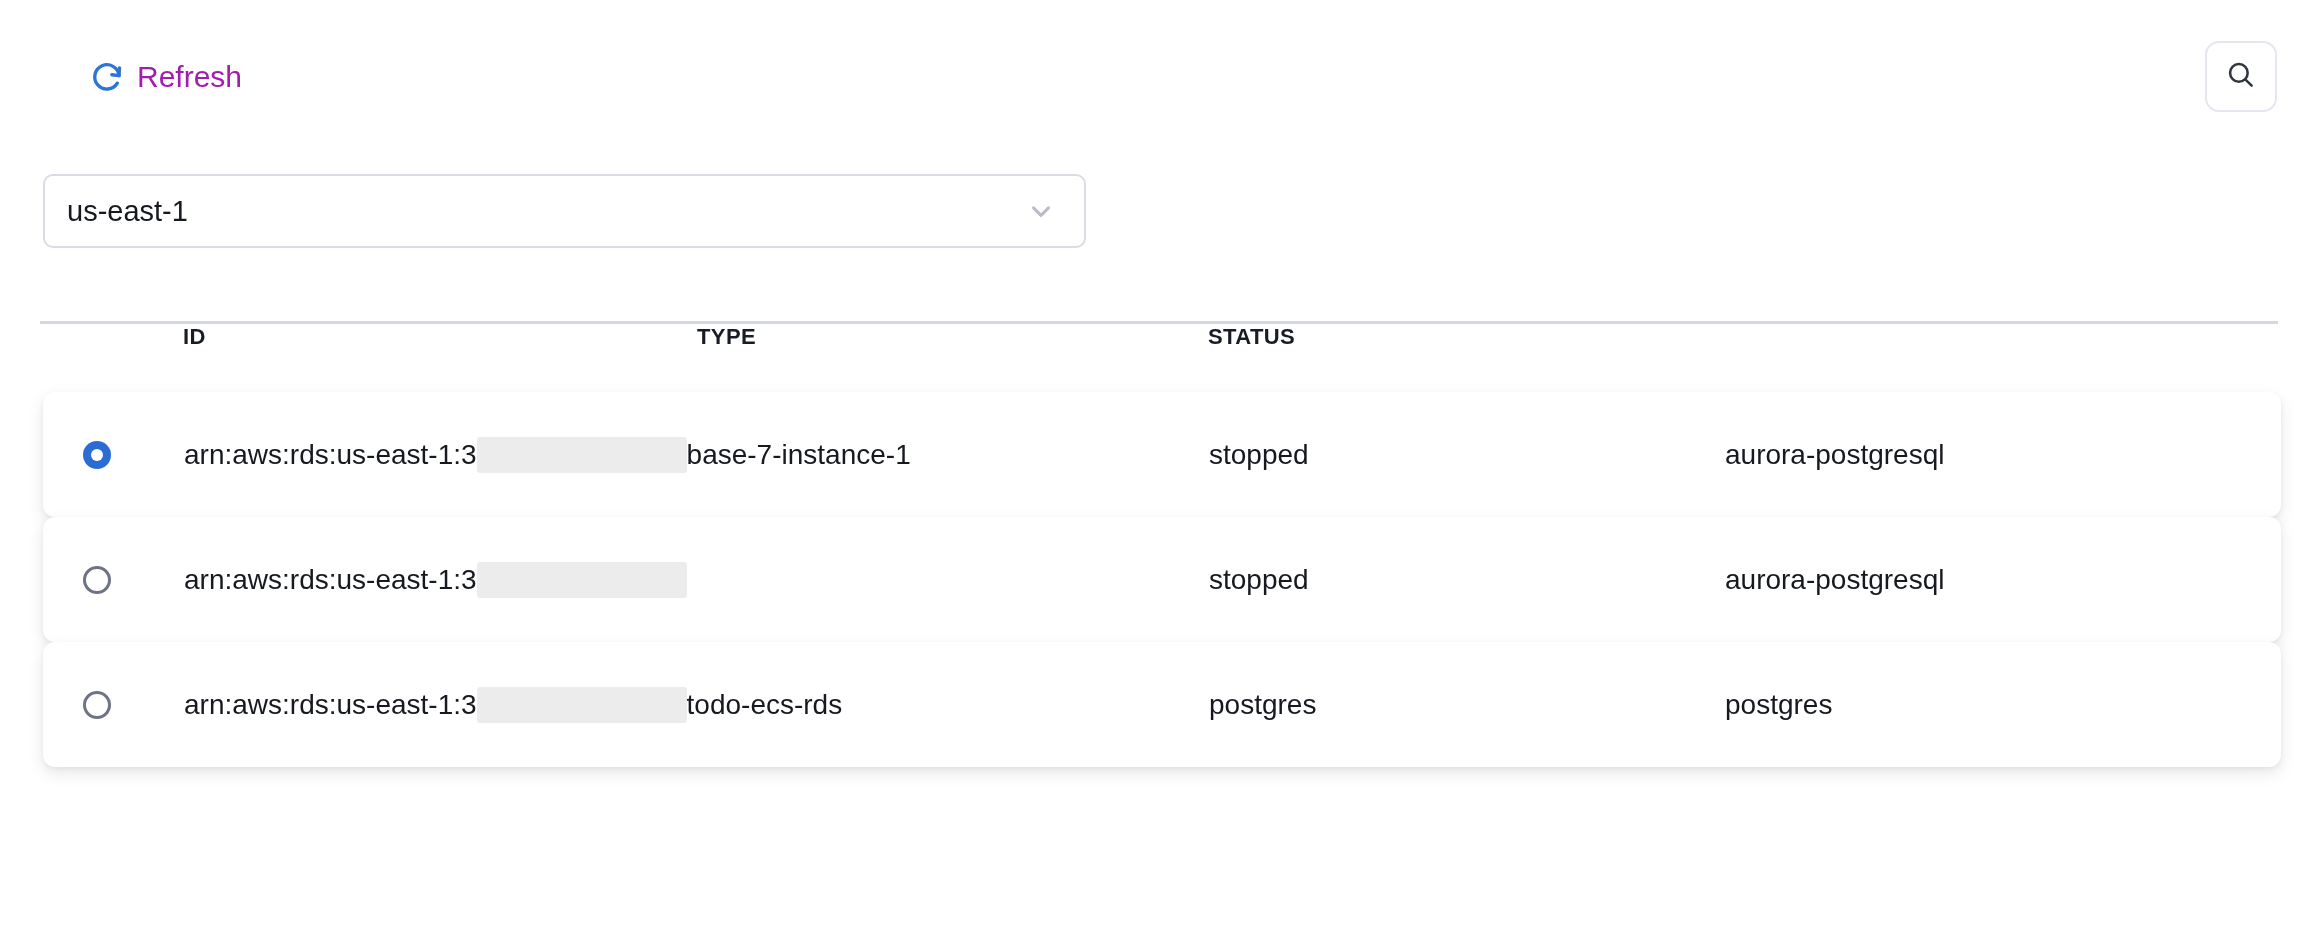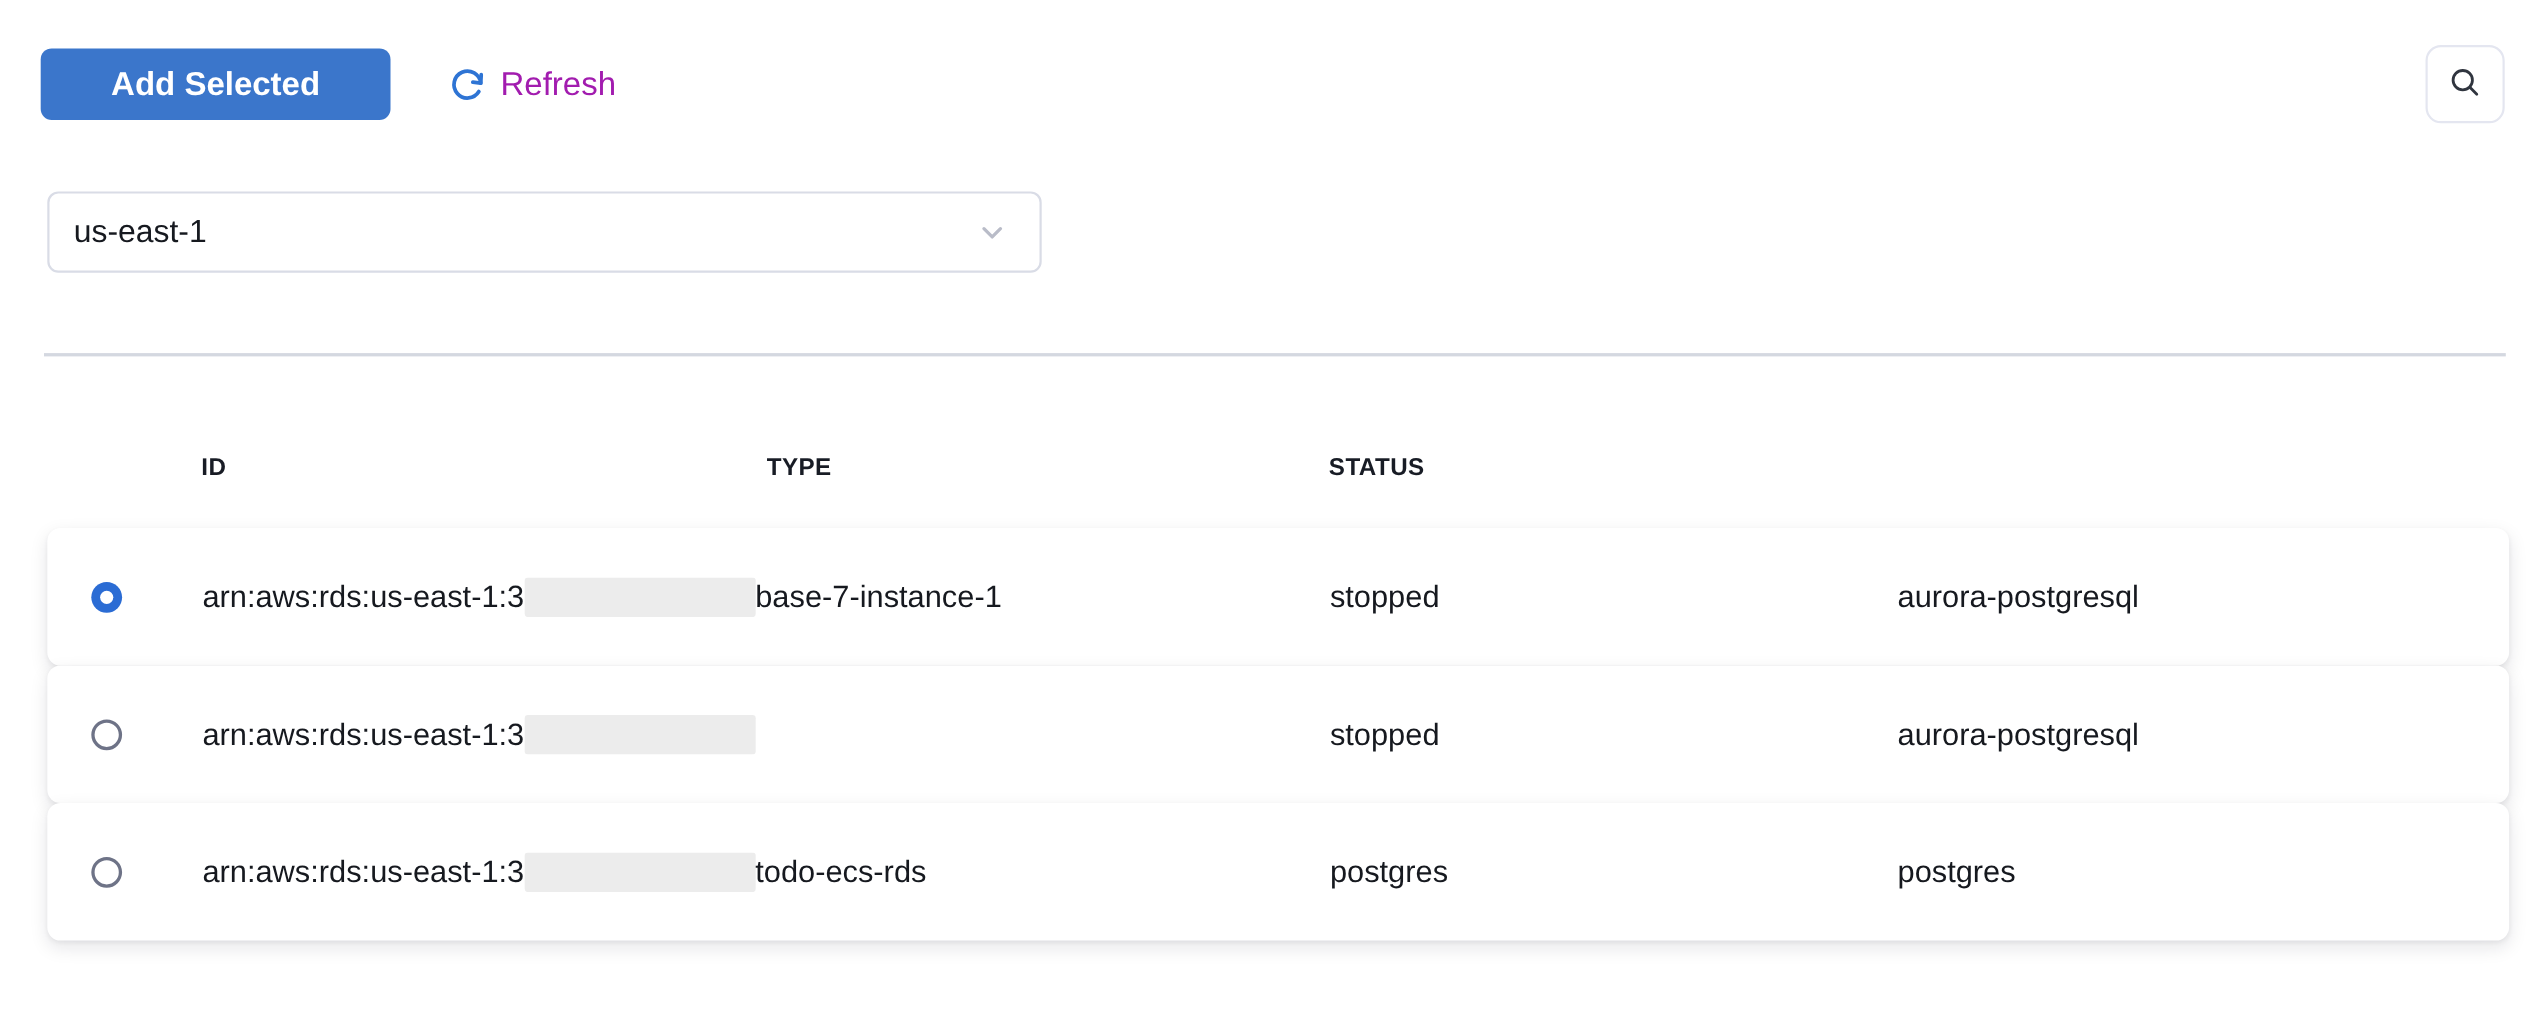--- a/index.html
+++ b/index.html
@@ -21,33 +21,33 @@
   }
   .refresh-link svg { display: block; }
   .search-btn {
     margin-left: auto; width: 72px; height: 71px; background: #ffffff;
     border: 2px solid #e4e6f0; border-radius: 14px;
     display: flex; align-items: center; justify-content: center; cursor: pointer;
   }
 
   
   .region-select {
-    margin: 62px 0 0 43px; width: 904px; height: 74px;
+    margin: 62px 0 0 43px; width: 1043px; height: 74px;
     border: 2px solid #d9dce6; border-radius: 10px; background: #fff;
     display: flex; align-items: center; justify-content: space-between;
     padding: 0 28px 0 22px; font-size: 29px; color: #16191f; cursor: pointer;
   }
   .region-select svg { display: block; }
 
   
   .divider { margin: 73px 0 0 40px; width: 2238px; height: 3px; background: #d4d8e0; }
 
   
   .table-header {
-    margin-top: 88px; padding-left: 183px; display: flex; align-items: center;
+    padding-left: 183px; display: flex; align-items: center;
     font-size: 22px; font-weight: 700; color: #181c25; letter-spacing: 0.4px;
   }
   .th-id     { width: 514px; }
   .th-name   { width: 511px; }
   .th-status { width: 516px; }
   .th-type   { flex: 1; }
 
   .rows { margin: 42px 0 0 43px; width: 2238px; display: flex; flex-direction: column; }
   .row-card {
     height: 125px; background: #ffffff; border-radius: 12px;
@@ -65,21 +65,20 @@
     white-space: nowrap; overflow: hidden; display: flex; align-items: center;
   }
   .redacted-box { display: inline-block; width: 210px; height: 36px; background: #ececec; border-radius: 3px; flex: 0 0 auto; }
   .cell-status { width: 516px; font-size: 28px; color: #16191f; }
   .cell-type   { flex: 1; font-size: 28px; color: #16191f; }
 </style>
 </head>
 <body>
 
 <div class="toolbar">
-  <button class="btn-primary">Add Selected</button>
 
   <button class="refresh-link">
     <span>
       <svg width="34" height="34" viewBox="0 0 24 24" fill="none" stroke="#2e74d4" stroke-width="2.4" stroke-linecap="round" stroke-linejoin="round">
         <path d="M20.5 11a8.6 8.6 0 1 0-1.2 5.4"></path>
         <polyline points="20.8,5.6 20.5,11 15.4,10.4"></polyline>
       </svg>
     </span>
     <span>Refresh</span>
   </button>

